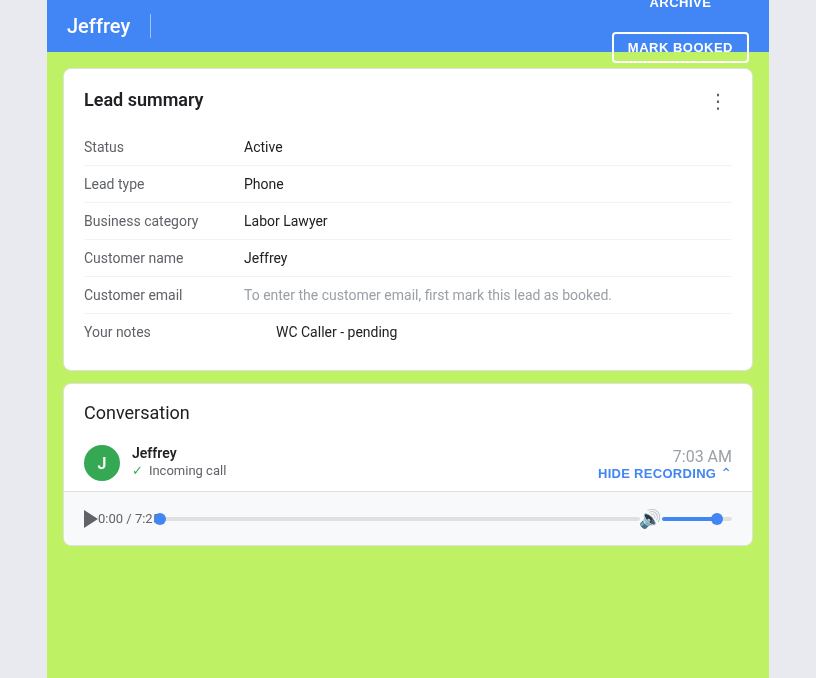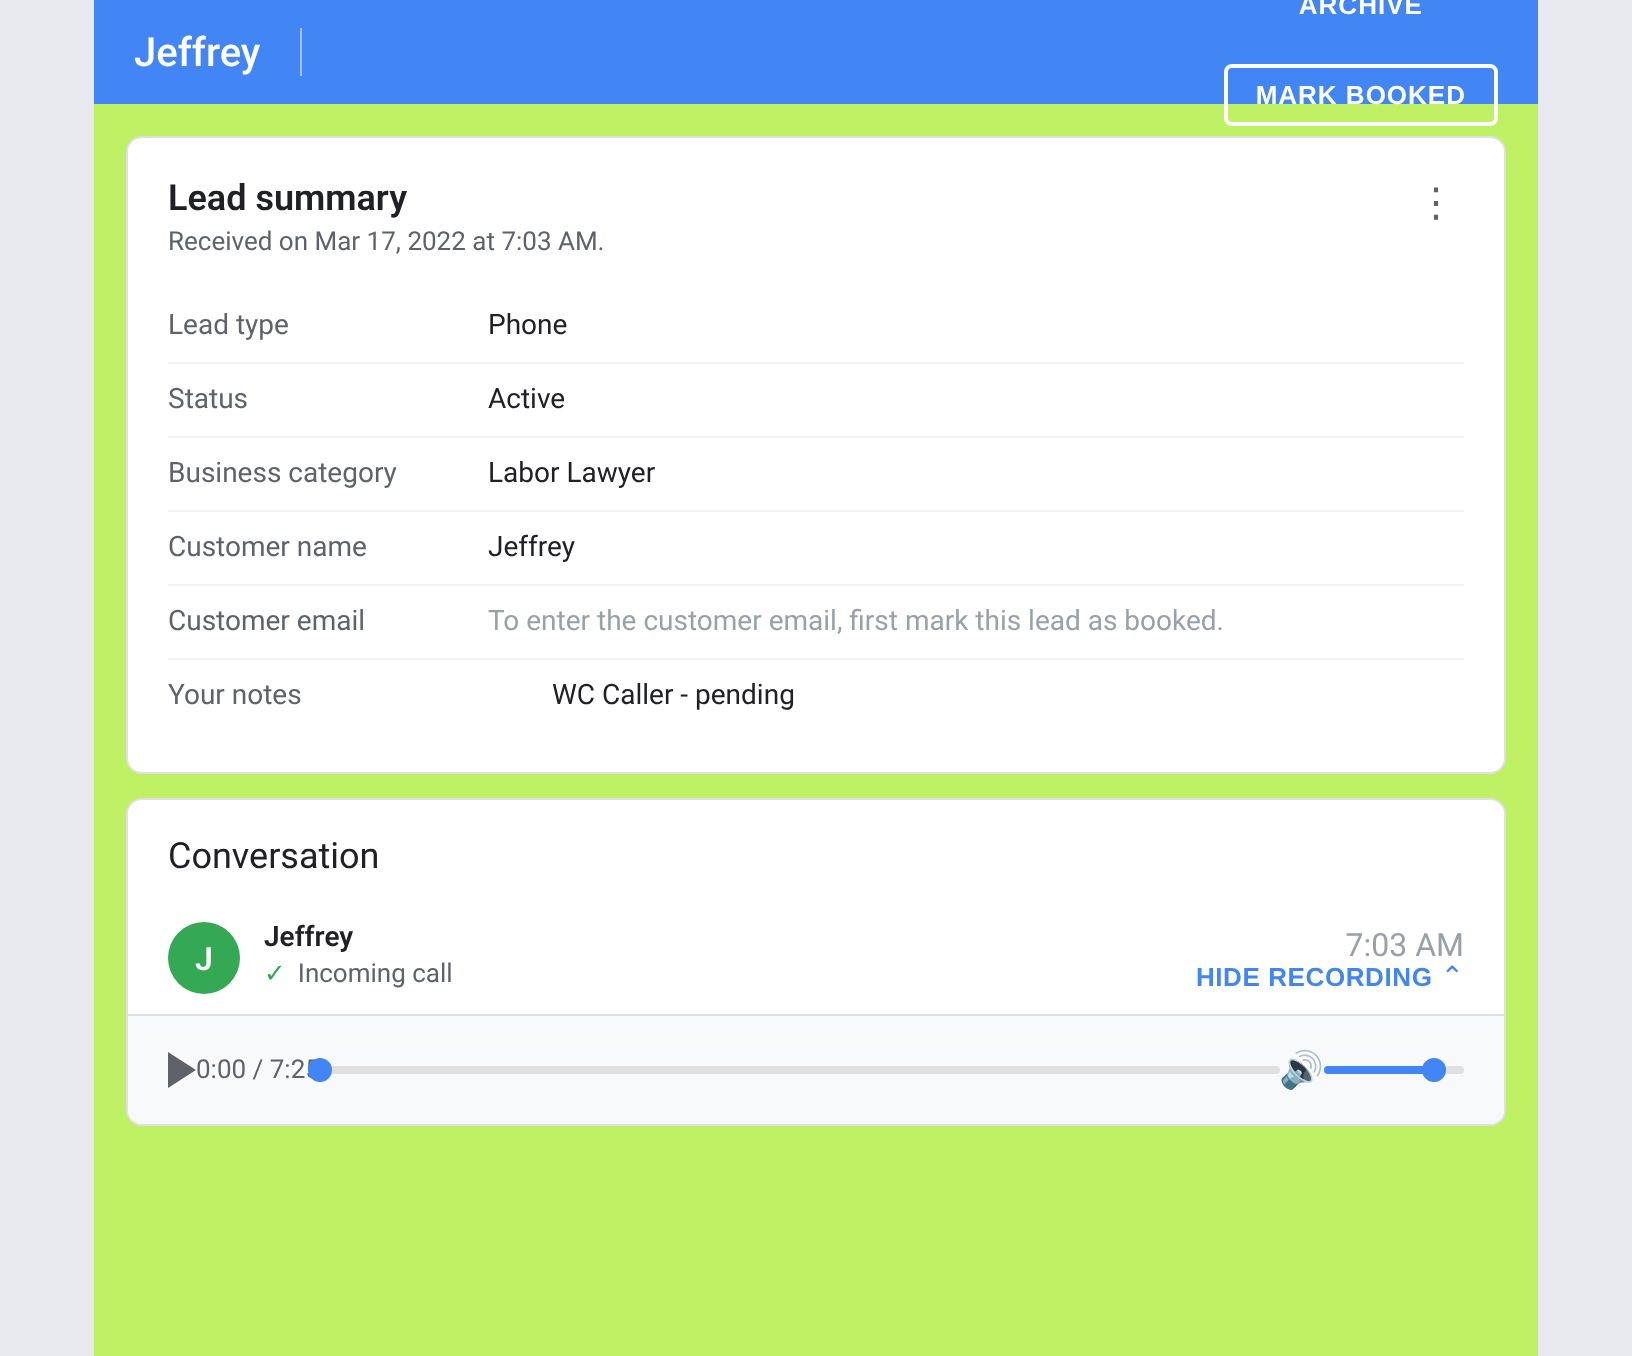--- a/index.html
+++ b/index.html
@@ -309,35 +309,34 @@
       <button class="mark-booked-btn">MARK BOOKED</button>
     </div>
   </div>
 
   <div class="content-area">
 
     <div class="card">
       <div class="card-header">
         <div>
           <div class="card-title">Lead summary</div>
-          <div class="card-subtitle">Received on Mar 17, 2022 at 7:03 AM.</div>
         </div>
         <div class="more-icon">⋮</div>
       </div>
 
       <div class="info-table">
 
         <div class="info-row">
+          <span class="info-label">Status</span>
+          <span class="info-value">Active</span>
+        </div>
+
+        <div class="info-row">
           <span class="info-label">Lead type</span>
           <span class="info-value">Phone</span>
-        </div>
-
-        <div class="info-row">
-          <span class="info-label">Status</span>
-          <span class="info-value">Active</span>
         </div>
 
         <div class="info-row">
           <span class="info-label">Business category</span>
           <span class="info-value">Labor Lawyer</span>
         </div>
 
         <div class="info-row">
           <span class="info-label">Customer name</span>
           <span class="info-value">Jeffrey</span>

